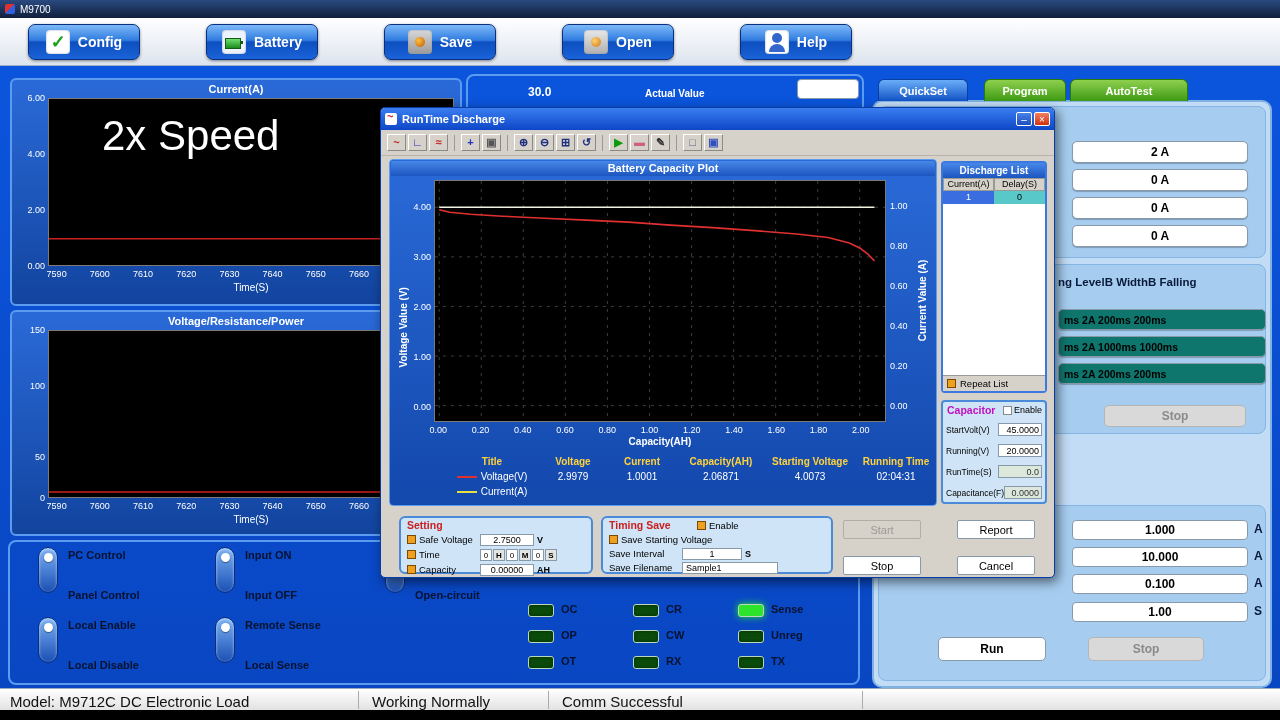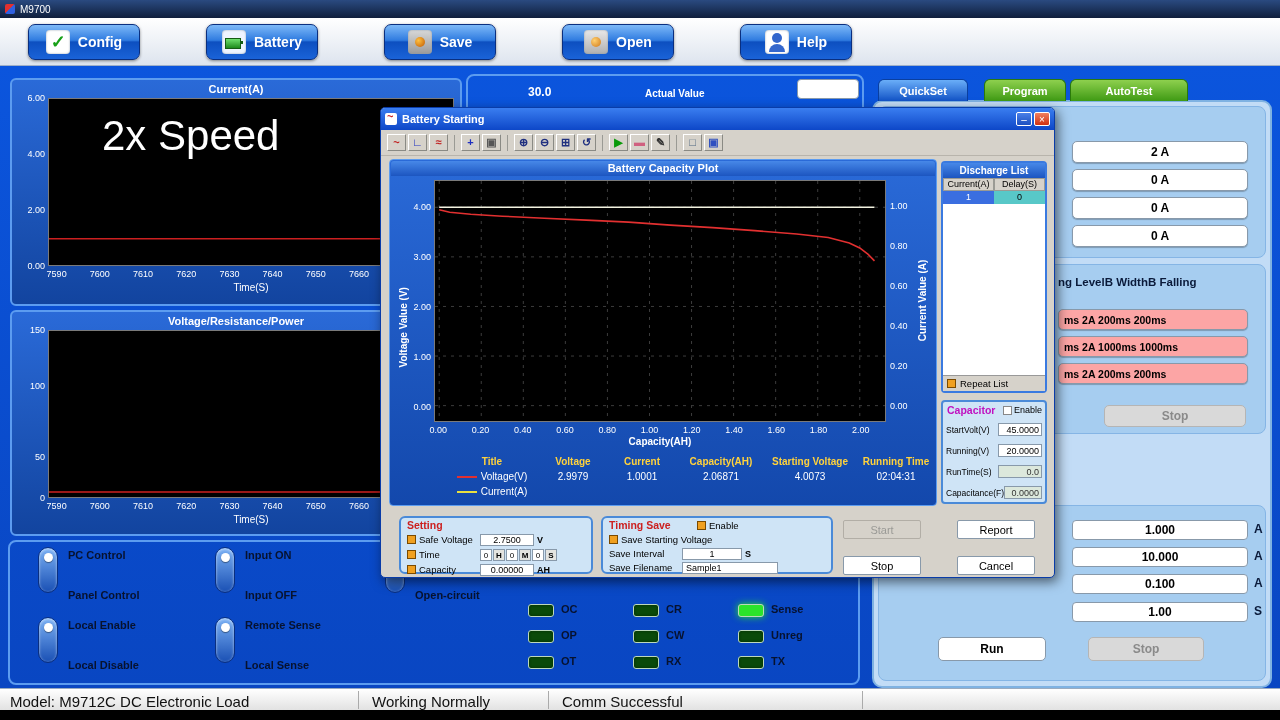--- a/index.html
+++ b/index.html
@@ -53,21 +53,21 @@
 
 
 #right-panel{position:absolute;left:872px;top:100px;width:400px;height:588px;background:#c2dcf6;border:2px solid #7fb2e2;border-radius:10px;}
 .rp-box{position:absolute;background:#a6cdf0;border:1px solid #85b5e5;border-radius:8px;}
 #rp-top{left:878px;top:106px;width:388px;height:152px;}
 #rp-mid{left:878px;top:264px;width:388px;height:170px;}
 #rp-bottom{left:878px;top:505px;width:388px;height:176px;}
 .tab{position:absolute;top:79px;height:22px;border-radius:6px 6px 0 0;color:#fff;font-weight:bold;font-size:11px;display:flex;align-items:center;justify-content:center;background:linear-gradient(#8ed04e,#3f9a14);border:1px solid #2a7a0a;border-bottom:none;cursor:pointer;}
 .tab.active{background:linear-gradient(#6aaef8,#1253c6);border-color:#0a3fa0;}
 .qbtn{position:absolute;width:176px;height:22px;background:#fff;border:1px solid #8899aa;border-radius:5px;font-weight:bold;font-size:12px;display:flex;align-items:center;justify-content:center;box-shadow:0 1px 1px rgba(0,0,0,.25);cursor:pointer;}
-.lbtn{position:absolute;left:1058px;width:190px;height:21px;background:#fca5a5;border:1px solid #8899aa;border-radius:5px;font-weight:bold;font-size:10.5px;display:flex;align-items:center;padding-left:5px;box-shadow:0 1px 1px rgba(0,0,0,.25);cursor:pointer;}
+.lbtn{position:absolute;left:1058px;width:208px;height:21px;background:#0f766e;border:1px solid #8899aa;border-radius:5px;font-weight:bold;font-size:10.5px;display:flex;align-items:center;padding-left:5px;box-shadow:0 1px 1px rgba(0,0,0,.25);cursor:pointer;}
 .rp-header{position:absolute;left:1058px;top:276px;font-size:11.5px;font-weight:bold;color:#0a1a3a;}
 .rfield{position:absolute;width:176px;height:20px;background:#fff;border:1px solid #8899aa;border-radius:4px;font-weight:bold;font-size:12px;display:flex;align-items:center;justify-content:center;}
 .runit{position:absolute;font-weight:bold;font-size:12px;color:#0a1a3a;}
 .delay-pill{position:absolute;left:884px;top:599px;width:184px;height:24px;background:linear-gradient(#4b92ec,#1252bc);border:1px solid #0d3f9f;border-radius:6px;color:#fff;font-weight:bold;font-size:12px;display:flex;align-items:center;padding-left:12px;}
 .runbtn{position:absolute;left:938px;top:637px;width:108px;height:24px;background:#fff;border:1px solid #8899aa;border-radius:5px;font-weight:bold;font-size:12px;display:flex;align-items:center;justify-content:center;cursor:pointer;}
 .stopbtn{position:absolute;background:#d9d9d9;border:1px solid #b5b5b5;border-radius:5px;color:#8a8a8a;font-weight:bold;font-size:12px;display:flex;align-items:center;justify-content:center;}
 #rp-stop-mid{left:1104px;top:405px;width:142px;height:22px;}
 #rp-stop-bottom{left:1088px;top:637px;width:116px;height:24px;}
 
 
@@ -253,21 +253,21 @@
   <div class="rp-box" id="rp-mid"></div>
   <div class="rp-box" id="rp-bottom"></div>
   <div class="rp-header">ng LevelB WidthB Falling</div>
   <div class="stopbtn" id="rp-stop-mid">Stop</div>
   <div class="runbtn">Run</div>
   <div class="stopbtn" id="rp-stop-bottom">Stop</div>
 
   <div class="dialog">
     <div class="dlg-titlebar">
       <span class="dlg-icon"></span>
-      <span class="dlg-title">Battery Starting</span>
+      <span class="dlg-title">RunTime Discharge</span>
       <span class="dlg-btns">
         <span class="wbtn min"></span>
         <span class="wbtn cls"></span>
       </span>
     </div>
     <div class="dlg-toolbar" id="dlg-toolbar">
         <span class="dt-btn">
           <span class="dt-glyph g" style="color: rgb(192, 32, 32);">~</span>
         </span>
         <span class="dt-btn">

